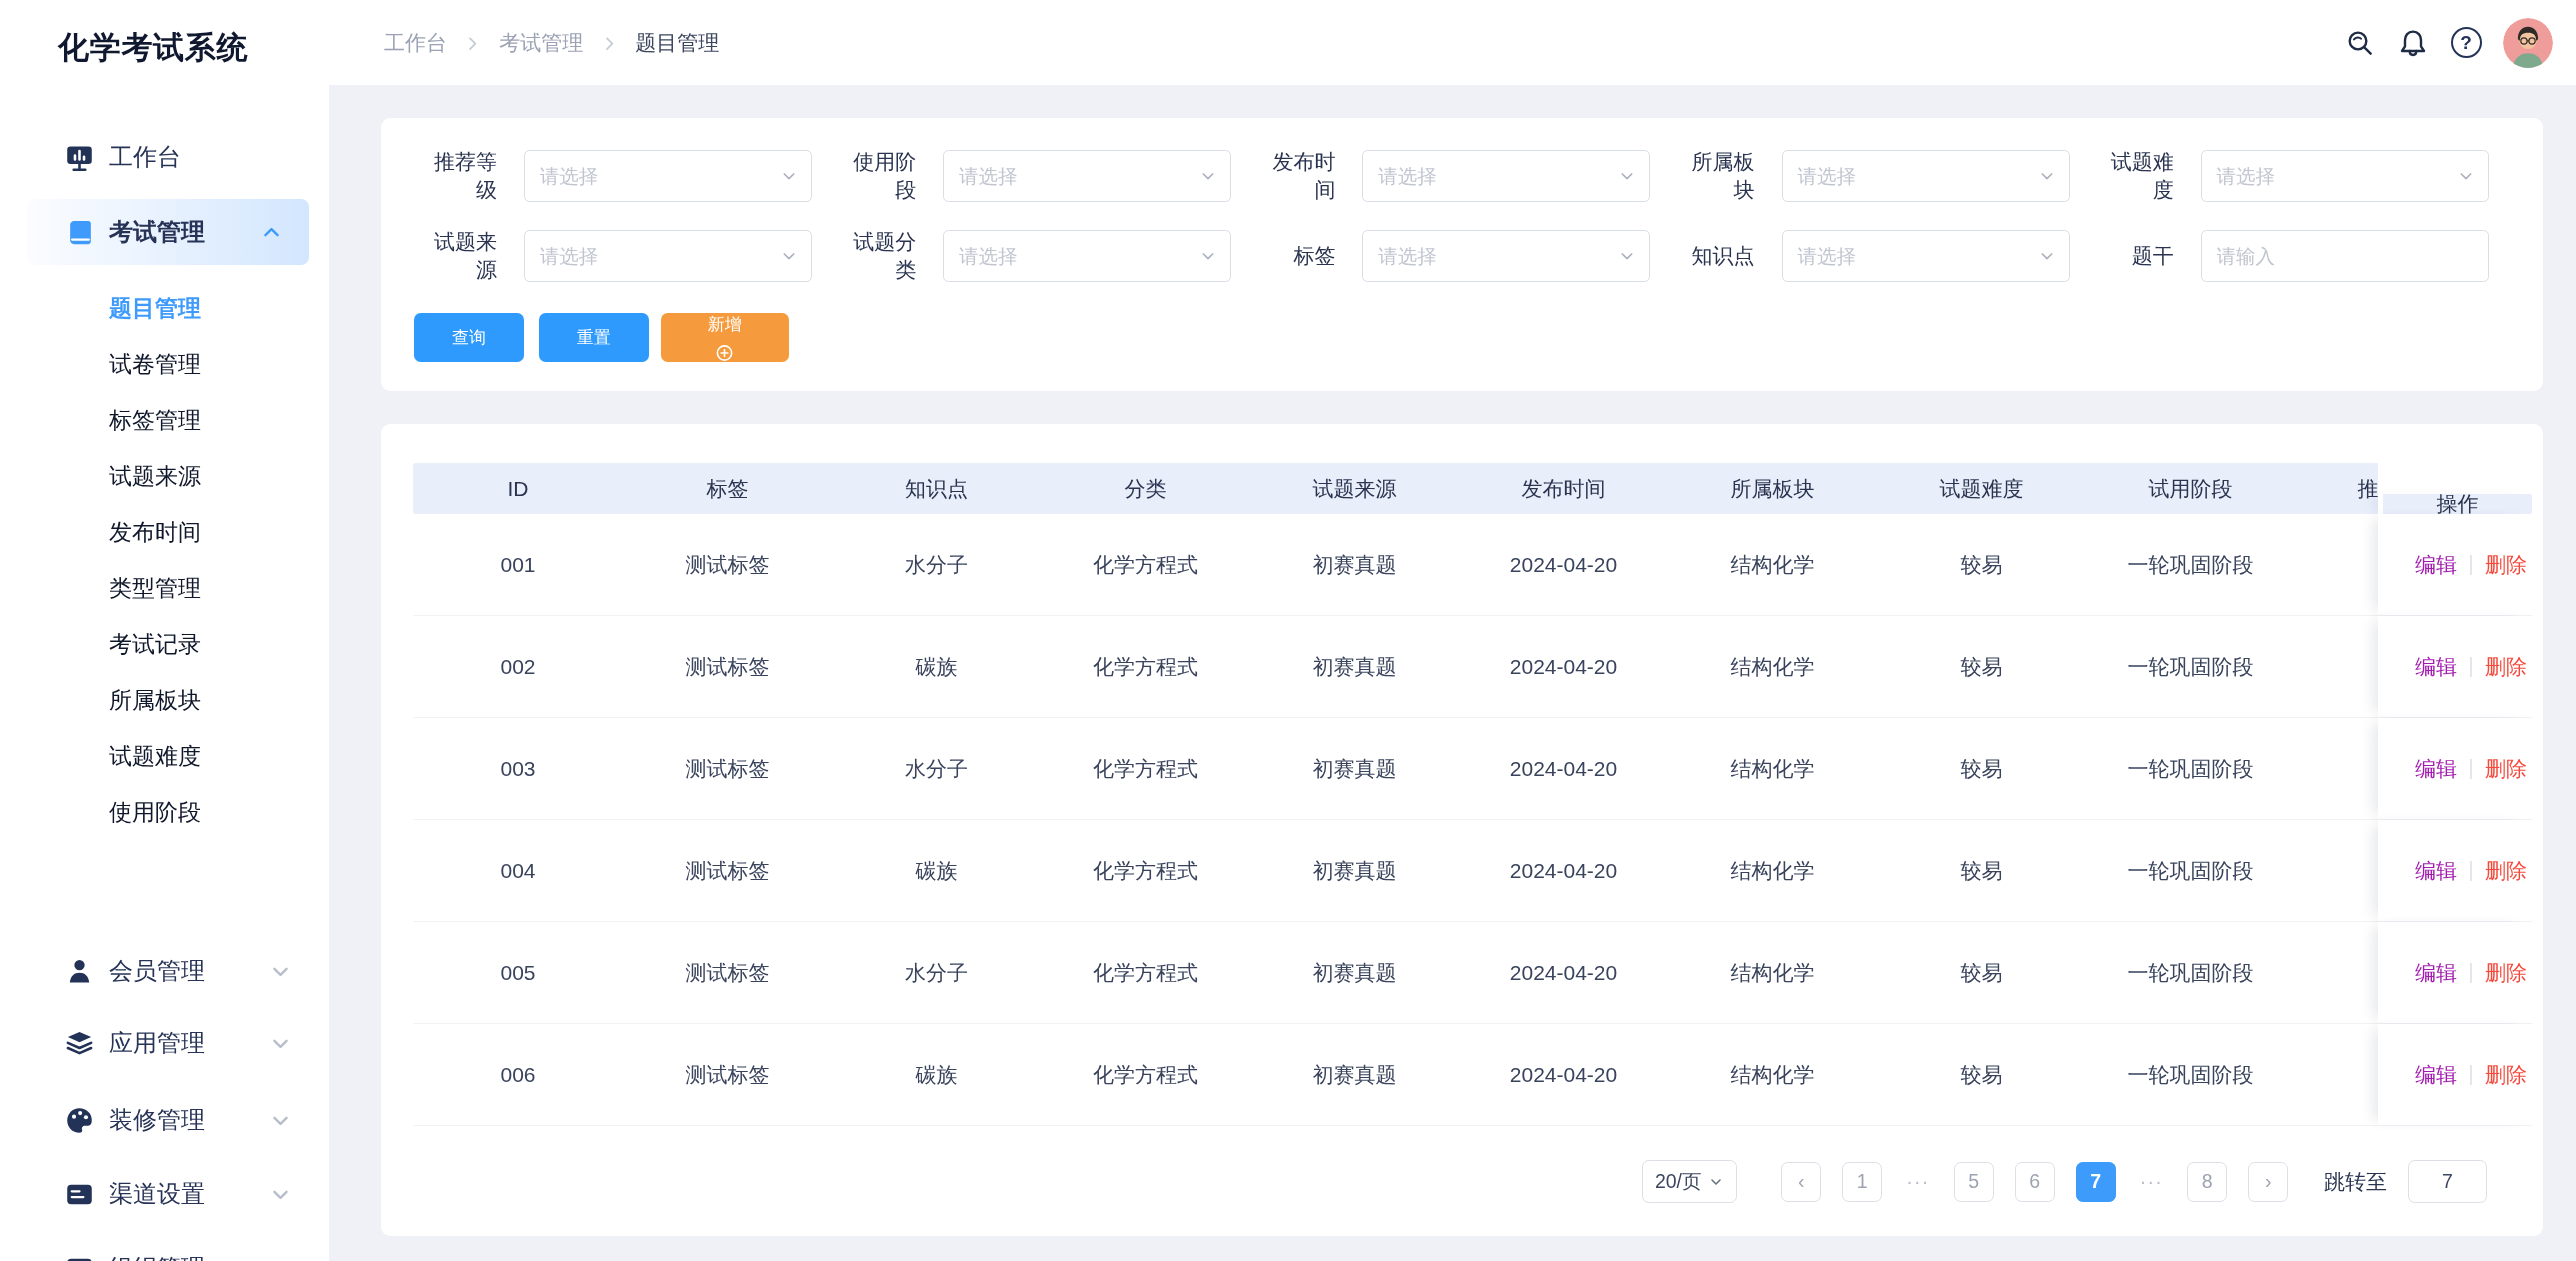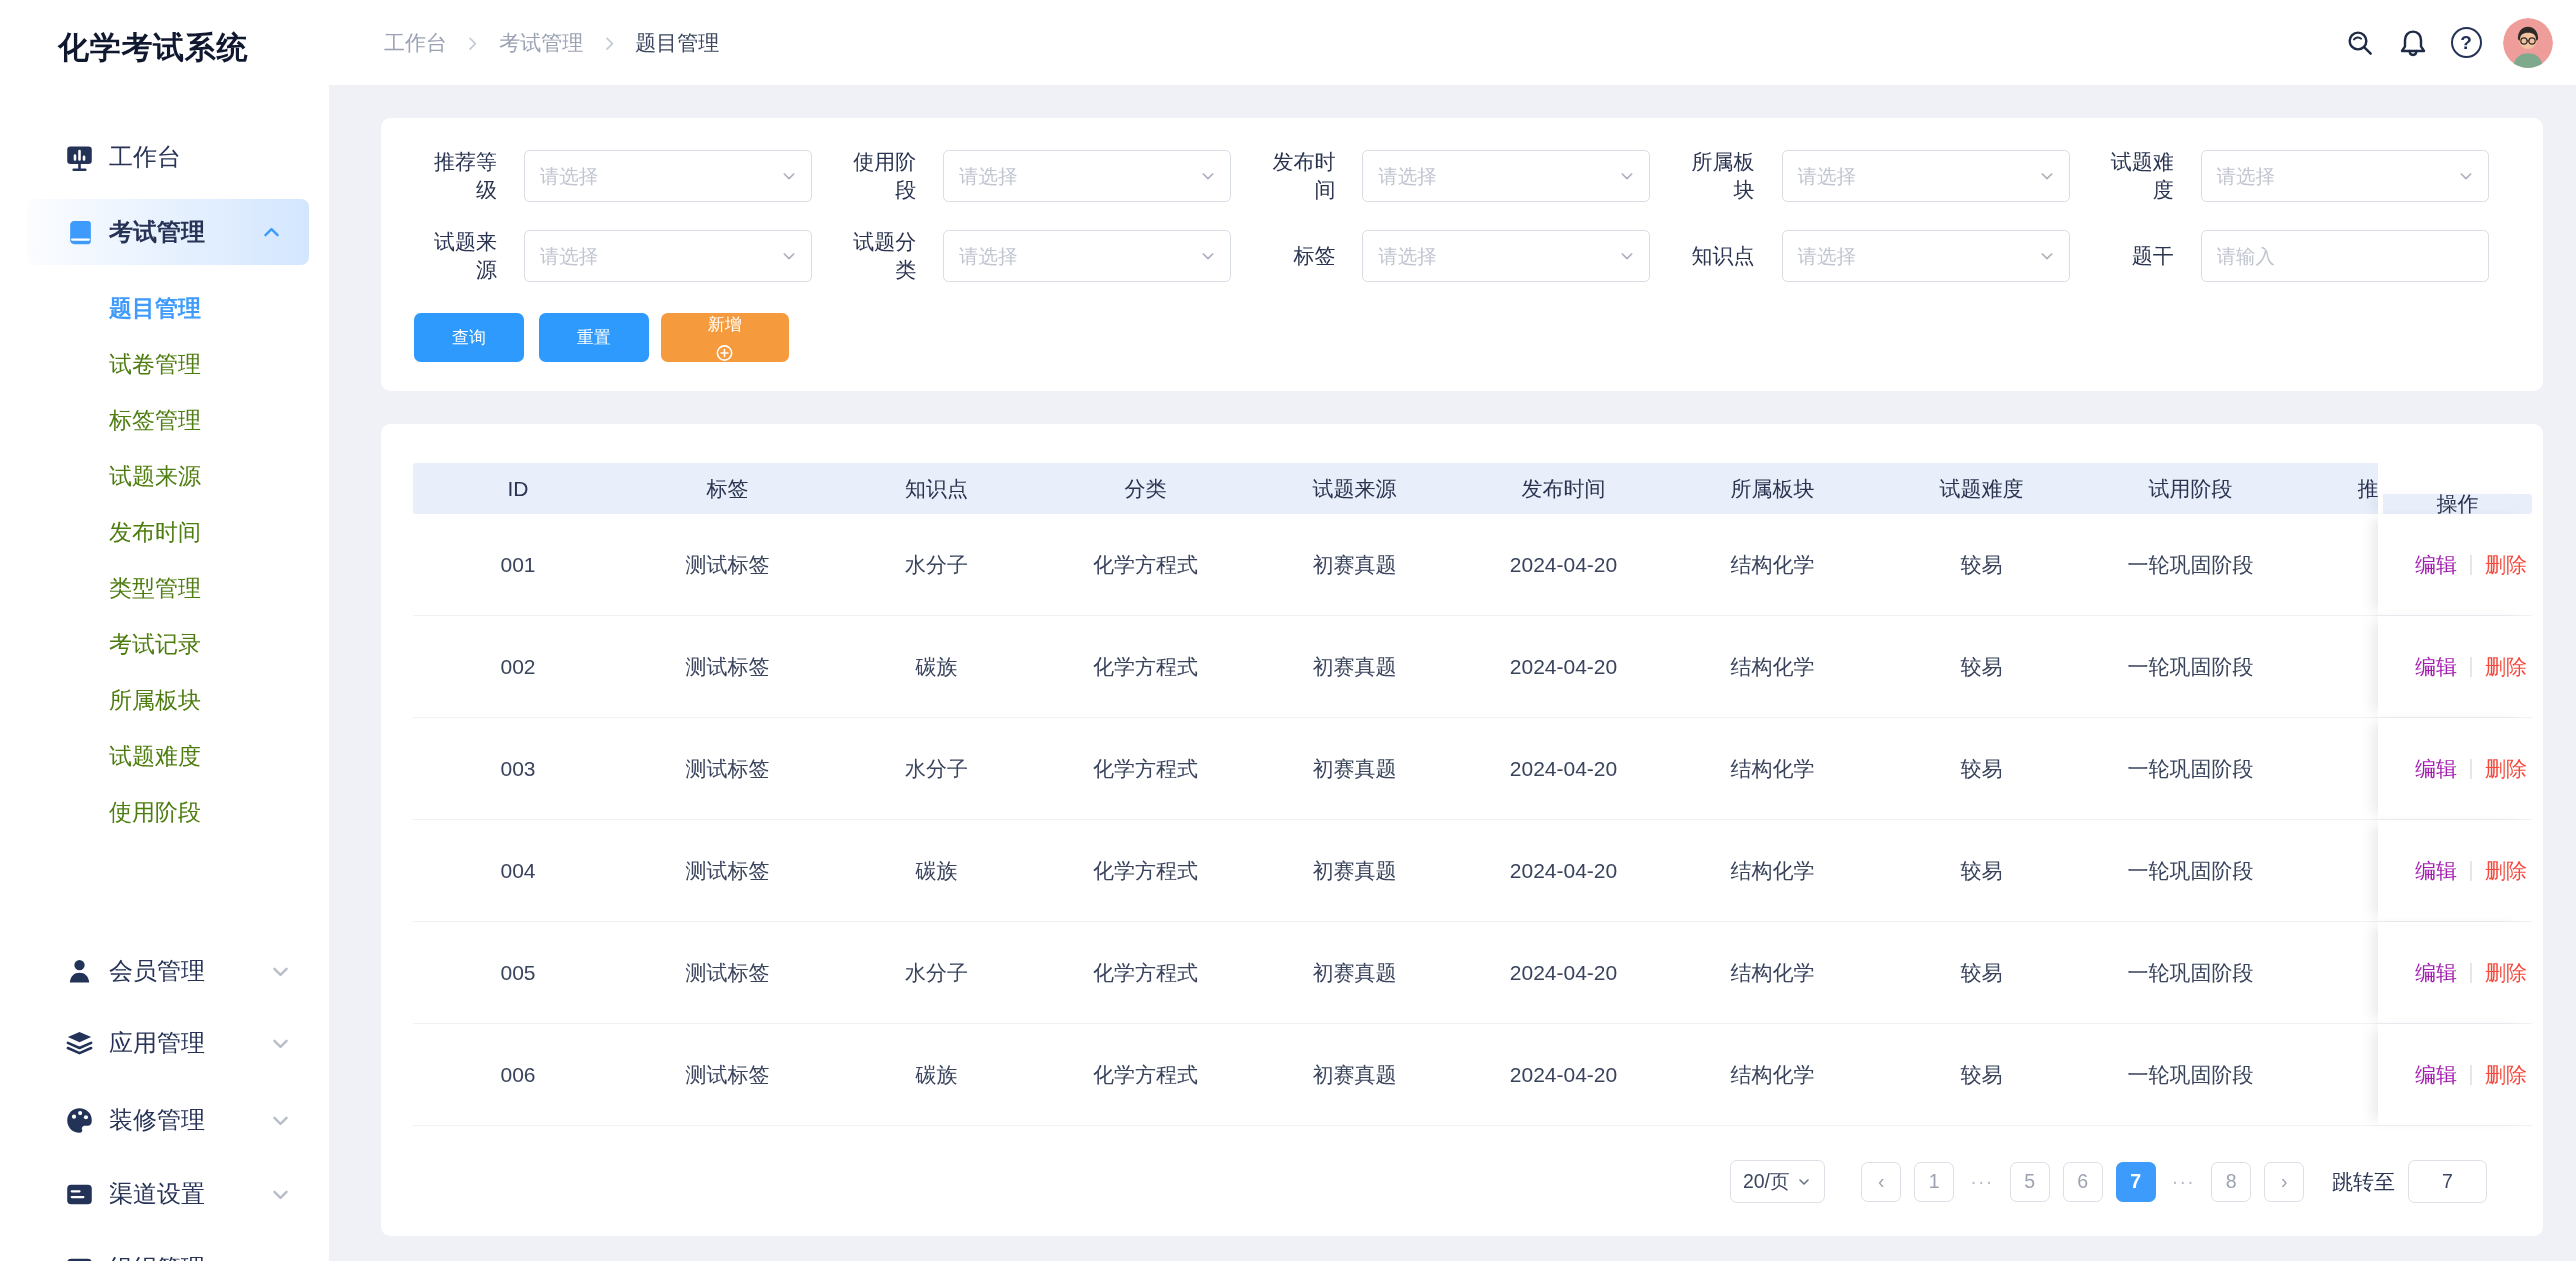--- a/index.html
+++ b/index.html
@@ -12,21 +12,21 @@
   .side-row { position:absolute; left:0; width:329px; height:56px; display:flex; align-items:center; cursor:pointer; }
   .side-row .s-icon { position:absolute; left:64px; width:31px; height:31px; display:flex; align-items:center; justify-content:center; }
   .side-row .s-label { position:absolute; left:109px; font-size:24px; font-weight:500; color:#273356; }
   .side-row .s-chevron { position:absolute; right:35px; width:27px; height:27px; }
   .pill { position:absolute; left:27px; width:282px; top:199px; height:66px; border-radius:8px;
           background:linear-gradient(90deg, rgba(217,234,255,0.10), #D3E6FE); display:flex; align-items:center; cursor:pointer; }
   .pill .s-icon { position:absolute; left:38px; width:31px; height:31px; }
   .pill .s-label { position:absolute; left:82px; font-size:24px; font-weight:600; color:#273356; }
   .pill .s-chevron { position:absolute; right:24px; width:27px; height:27px; }
   .submenu { position:absolute; left:0; top:280px; width:329px; }
-  .submenu-item { height:56px; line-height:56px; padding-left:109px; font-size:23px; color:#4d7c0f; cursor:pointer; }
+  .submenu-item { height:56px; line-height:56px; padding-left:109px; font-size:23px; color:#0f172a; cursor:pointer; }
   .submenu-item[data-active="true"] { color:#3E9BFC; font-weight:600; }
 
   
   .topbar { position:absolute; left:329px; top:0; width:2247px; height:85px; background:#fff; z-index:4; }
   .breadcrumb { position:absolute; left:55px; top:0; height:85px; display:flex; align-items:center; gap:17.4px; font-size:21px; }
   .crumb { color:#9AA2B3; cursor:pointer; }
   .crumb.current { color:#3C465F; cursor:default; }
   .crumb-sep { width:17.4px; height:17.4px; }
   .top-actions { position:absolute; right:23px; top:0; height:85px; display:flex; align-items:center; gap:21.5px; }
   .top-icon { width:32px; height:32px; cursor:pointer; display:flex; align-items:center; justify-content:center; }
@@ -70,21 +70,21 @@
   .t-head .cell { color:#2A3450; font-weight:500; }
   .row-ops { flex:0 0 154px; width:154px; display:flex; align-items:center; justify-content:center; position:relative; z-index:2;
              box-shadow:-10.7px 0 12px -5.4px rgba(25,35,70,0.10); background:#fff; }
   .t-head .row-ops { background:#E8EEFA; border-left:5.4px solid #fff; font-size:21px; color:#2A3450; font-weight:500; border-radius:0 2.7px 2.7px 0;margin-top:31px; }
   .ops-links { display:flex; align-items:center; gap:13.4px; }
   .link-edit { color:#a21caf; font-size:21px; cursor:pointer;margin-left:32px; }
   .link-del  { color:#F5483B; font-size:21px; cursor:pointer; }
   .ops-divider { width:1.3px; height:20px; background:#E3E6EB; }
 
   
-  .pagination { position:absolute; right:56px; top:736px; display:flex; align-items:center; gap:13px; }
+  .pagination { position:absolute; right:56px; top:736px; display:flex; align-items:center; gap:21px; }
   .pg-size { height:43px; min-width:91px; border:1.3px solid #DCDFE5; border-radius:6.7px; display:flex; align-items:center;
              justify-content:center; gap:6.7px; font-size:19.5px; color:#3C465F; padding:0 12px; cursor:pointer; margin-right:23px; }
   .pg-size svg { width:16px; height:16px; }
   .pg { height:40px; min-width:40px; border-radius:6.7px; display:flex; align-items:center; justify-content:center;
         font-size:19.5px; color:#9DA3B0; cursor:pointer; }
   .pg[data-kind="btn"], .pg[data-kind="nav"] { border:1.3px solid #DCDFE5; background:#fff; }
   .pg[data-kind="dots"] { border:none; letter-spacing:1.3px; color:#B6BCC8; cursor:default; min-width:29.5px; }
   .pg[data-active="true"] { background:#3D9BFC; border-color:#3D9BFC; color:#fff; font-weight:600; }
   .jump-label { font-size:21px; color:#2A3450; margin-left:14.8px; }
   .jump-input { width:79px; height:43px; border:1.3px solid #DCDFE5; border-radius:6.7px; text-align:center; font-size:19.5px;

